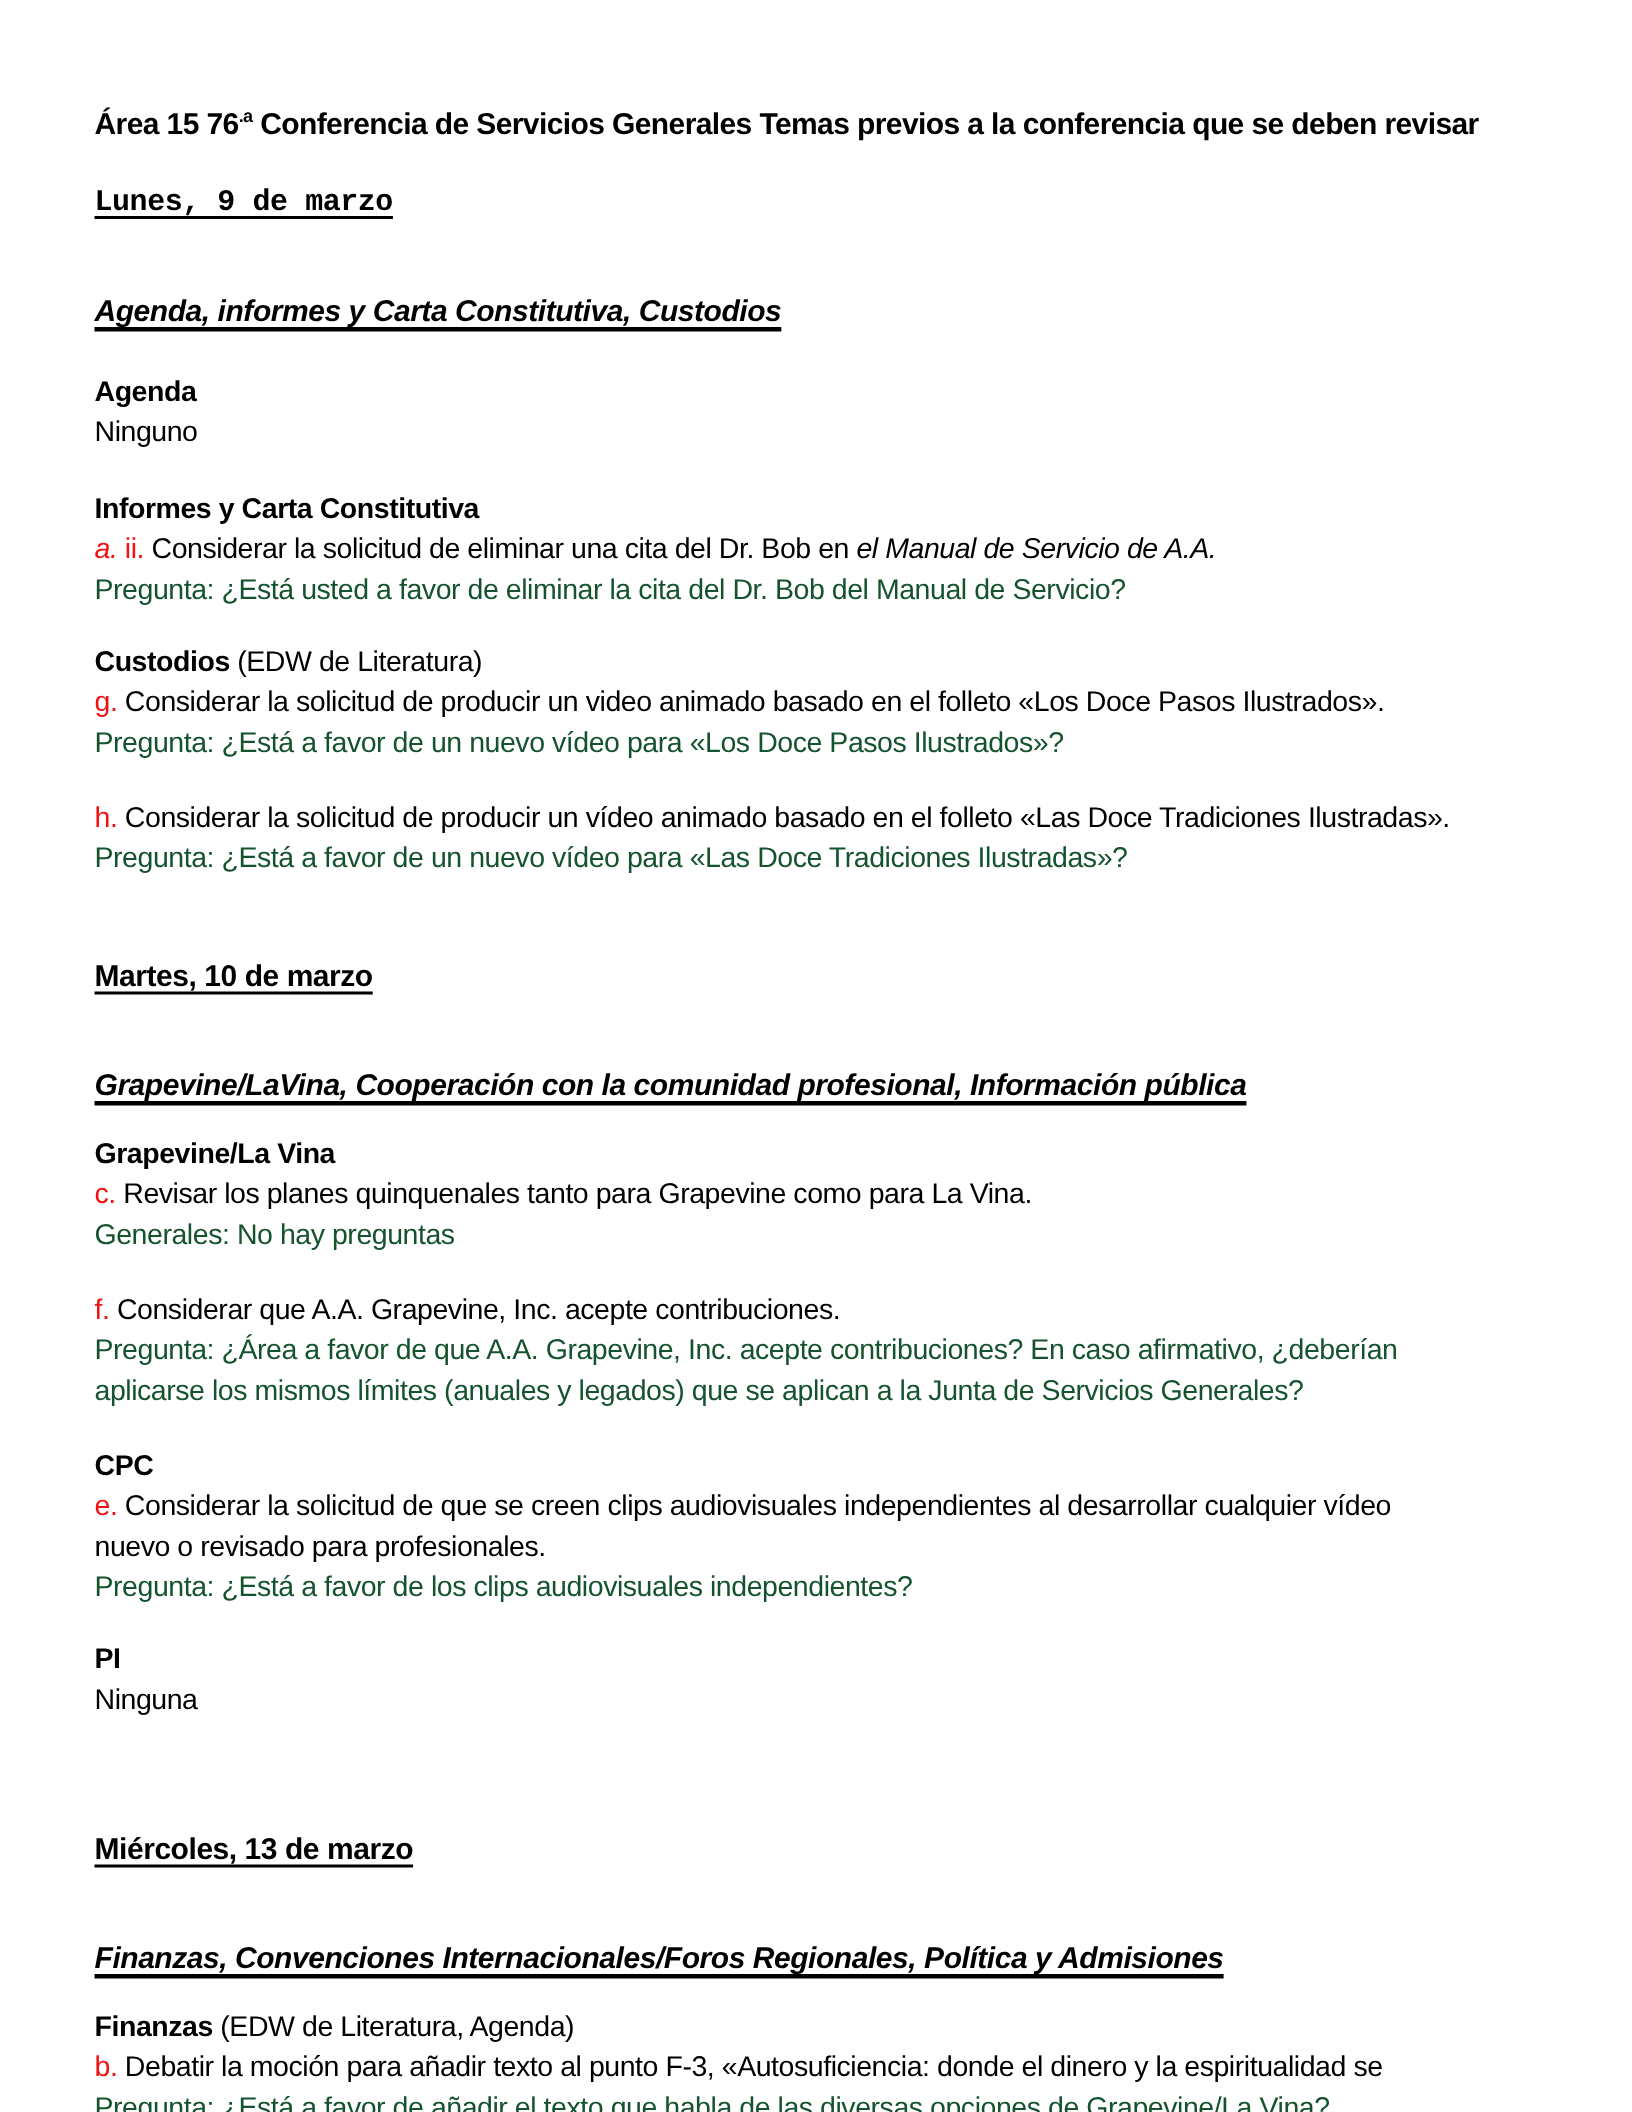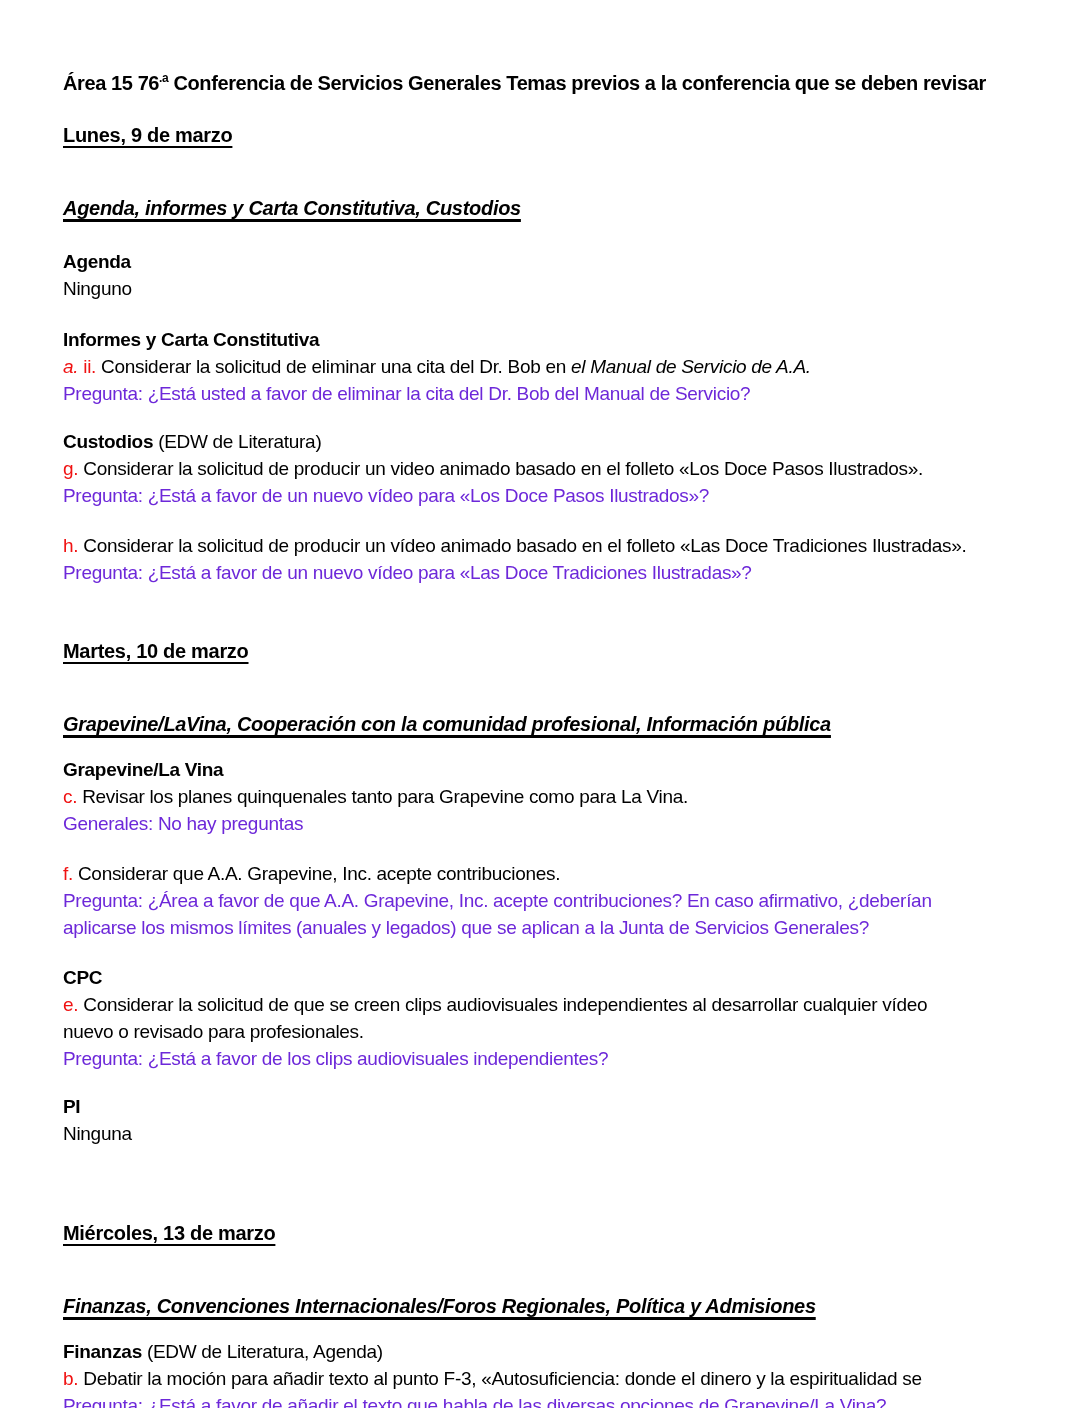--- a/index.html
+++ b/index.html
@@ -47,23 +47,23 @@
     font-style: italic;
     letter-spacing: -0.3px;
     text-decoration: underline;
     text-decoration-thickness: 2.5px;
     text-underline-offset: 4px;
     margin-top: 46px;
   }
   .b { font-weight: bold; }
   .i { font-style: italic; }
   .red { color: #f01212; }
-  .q { color: #6d28d9; }
+  .q { color: #14532d; }
   
-  .mt-title-date { margin-top: 25px; }
+  .mt-title-date { margin-top: 25px; font-family: Liberation Mono, monospace; }
   .mt29 { margin-top: 26px; }
   .mt27 { margin-top: 18px; }
   .mt24 { margin-top: 24px; }
   .mt23 { margin-top: 23px; }
   .mt21 { margin-top: 21px; }
   .mt52 { margin-top: 52px; }
   .mt73 { margin-top: 73px; }
 </style>
 </head>
 <body>

